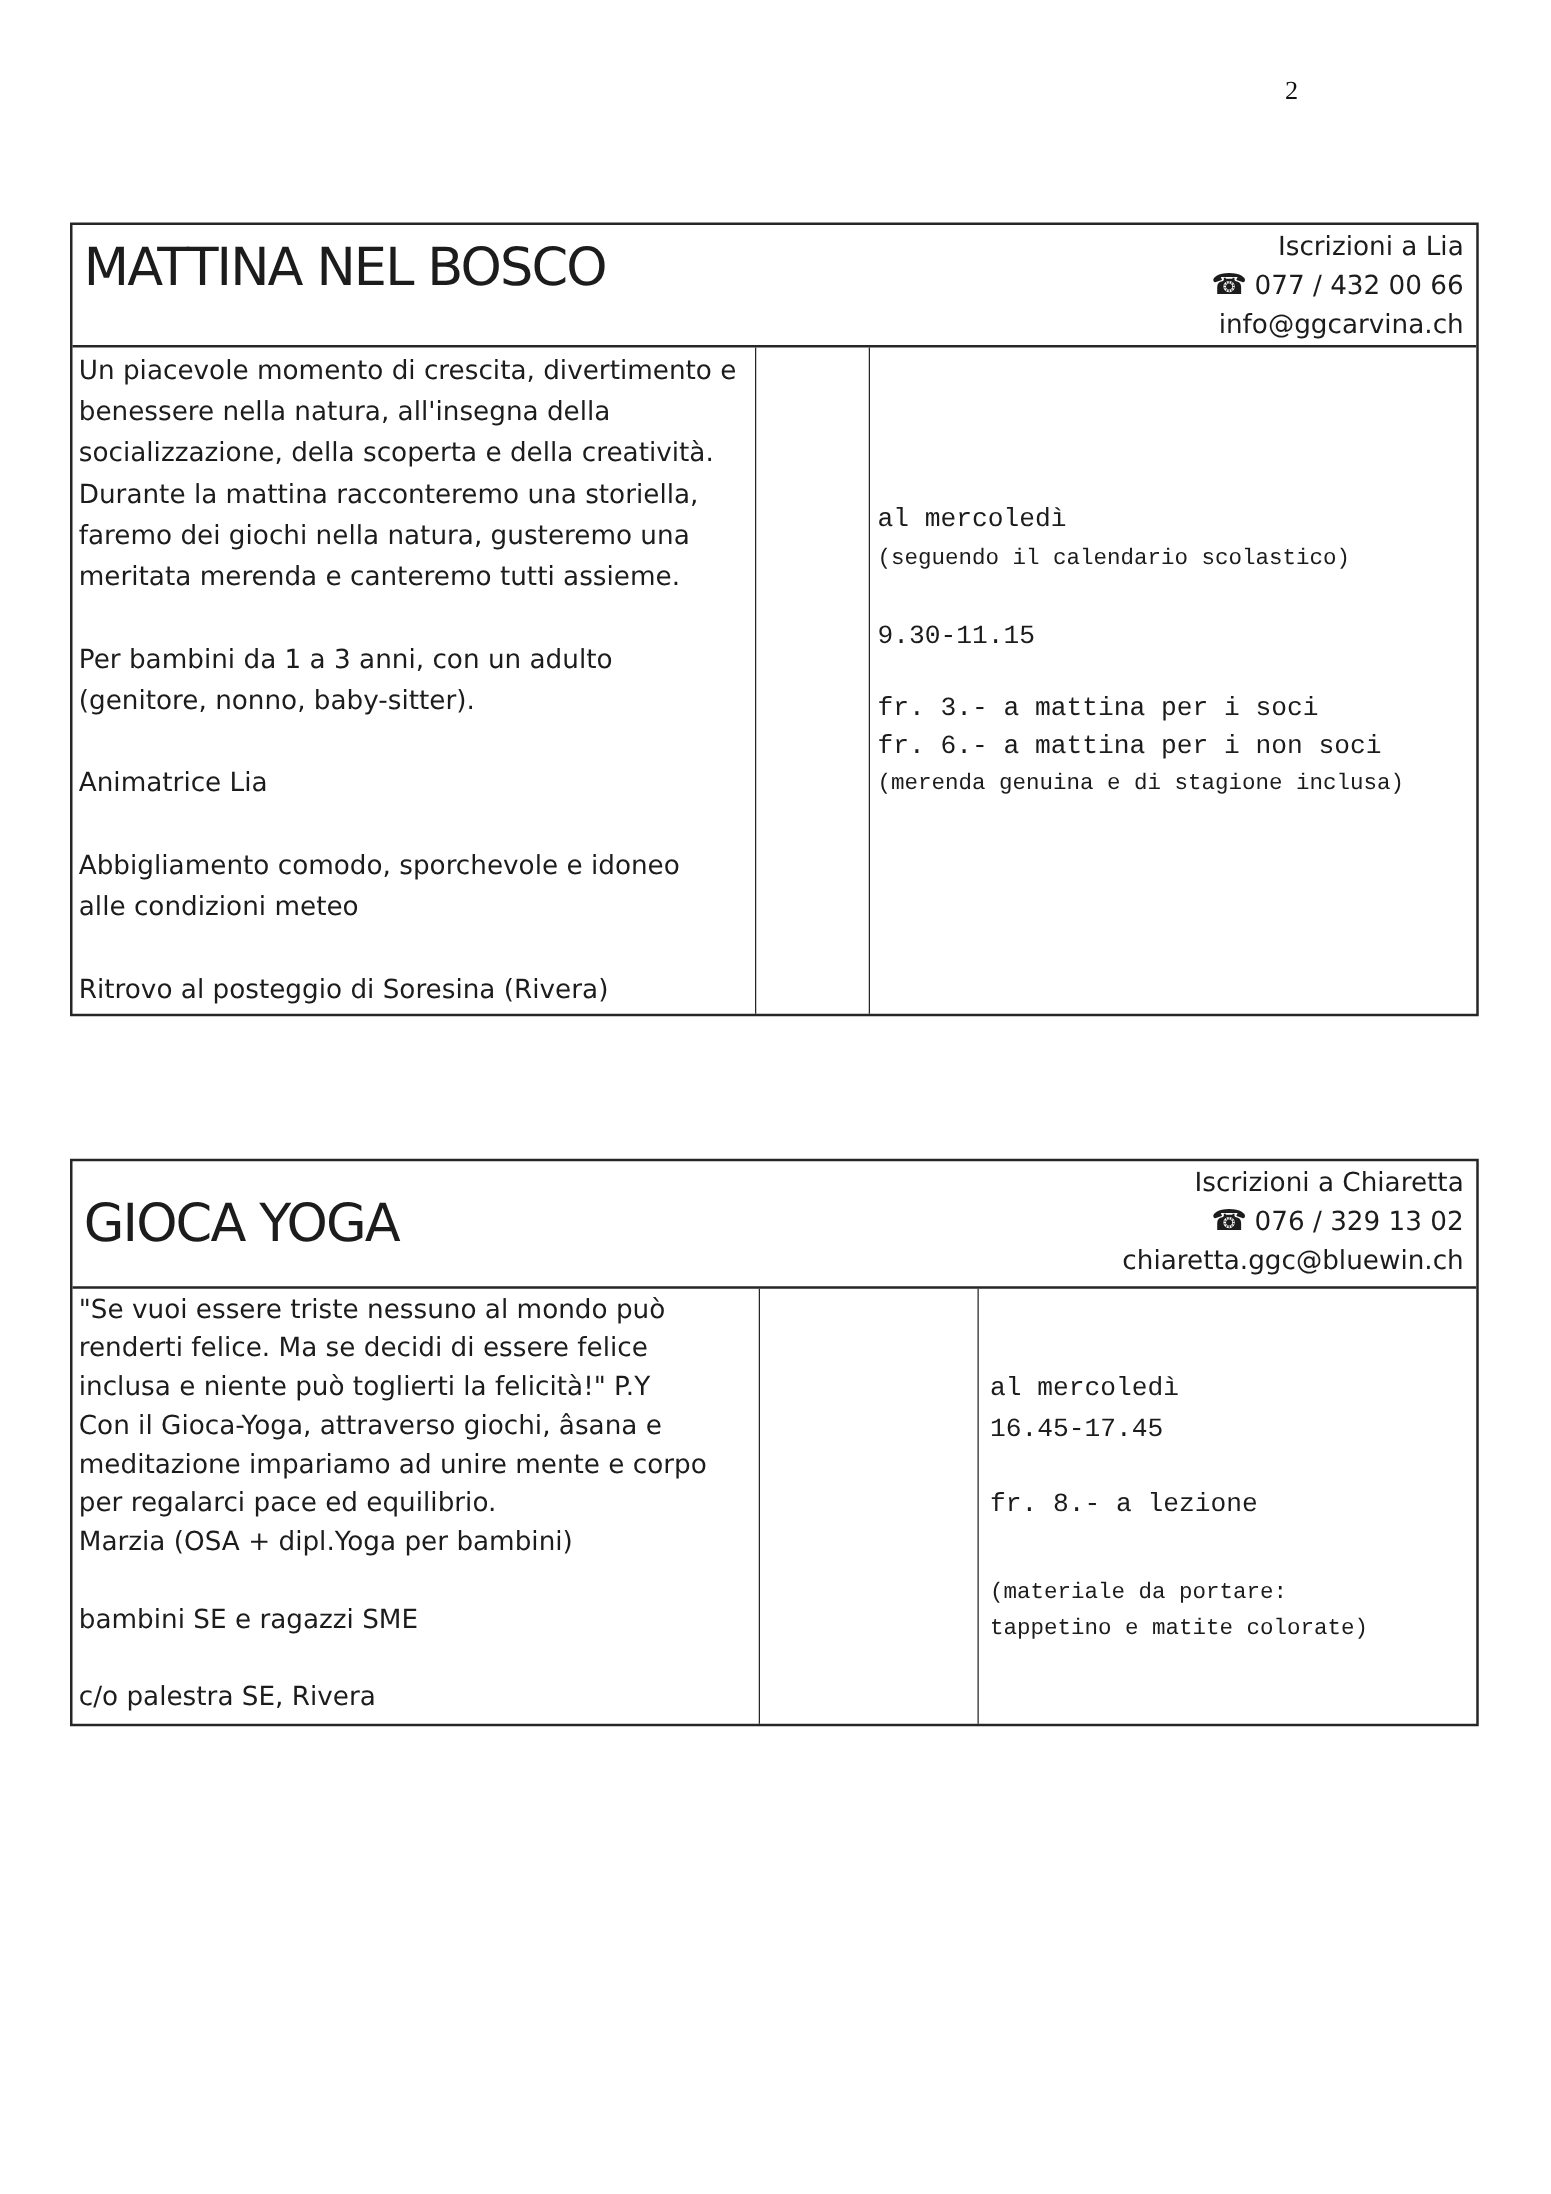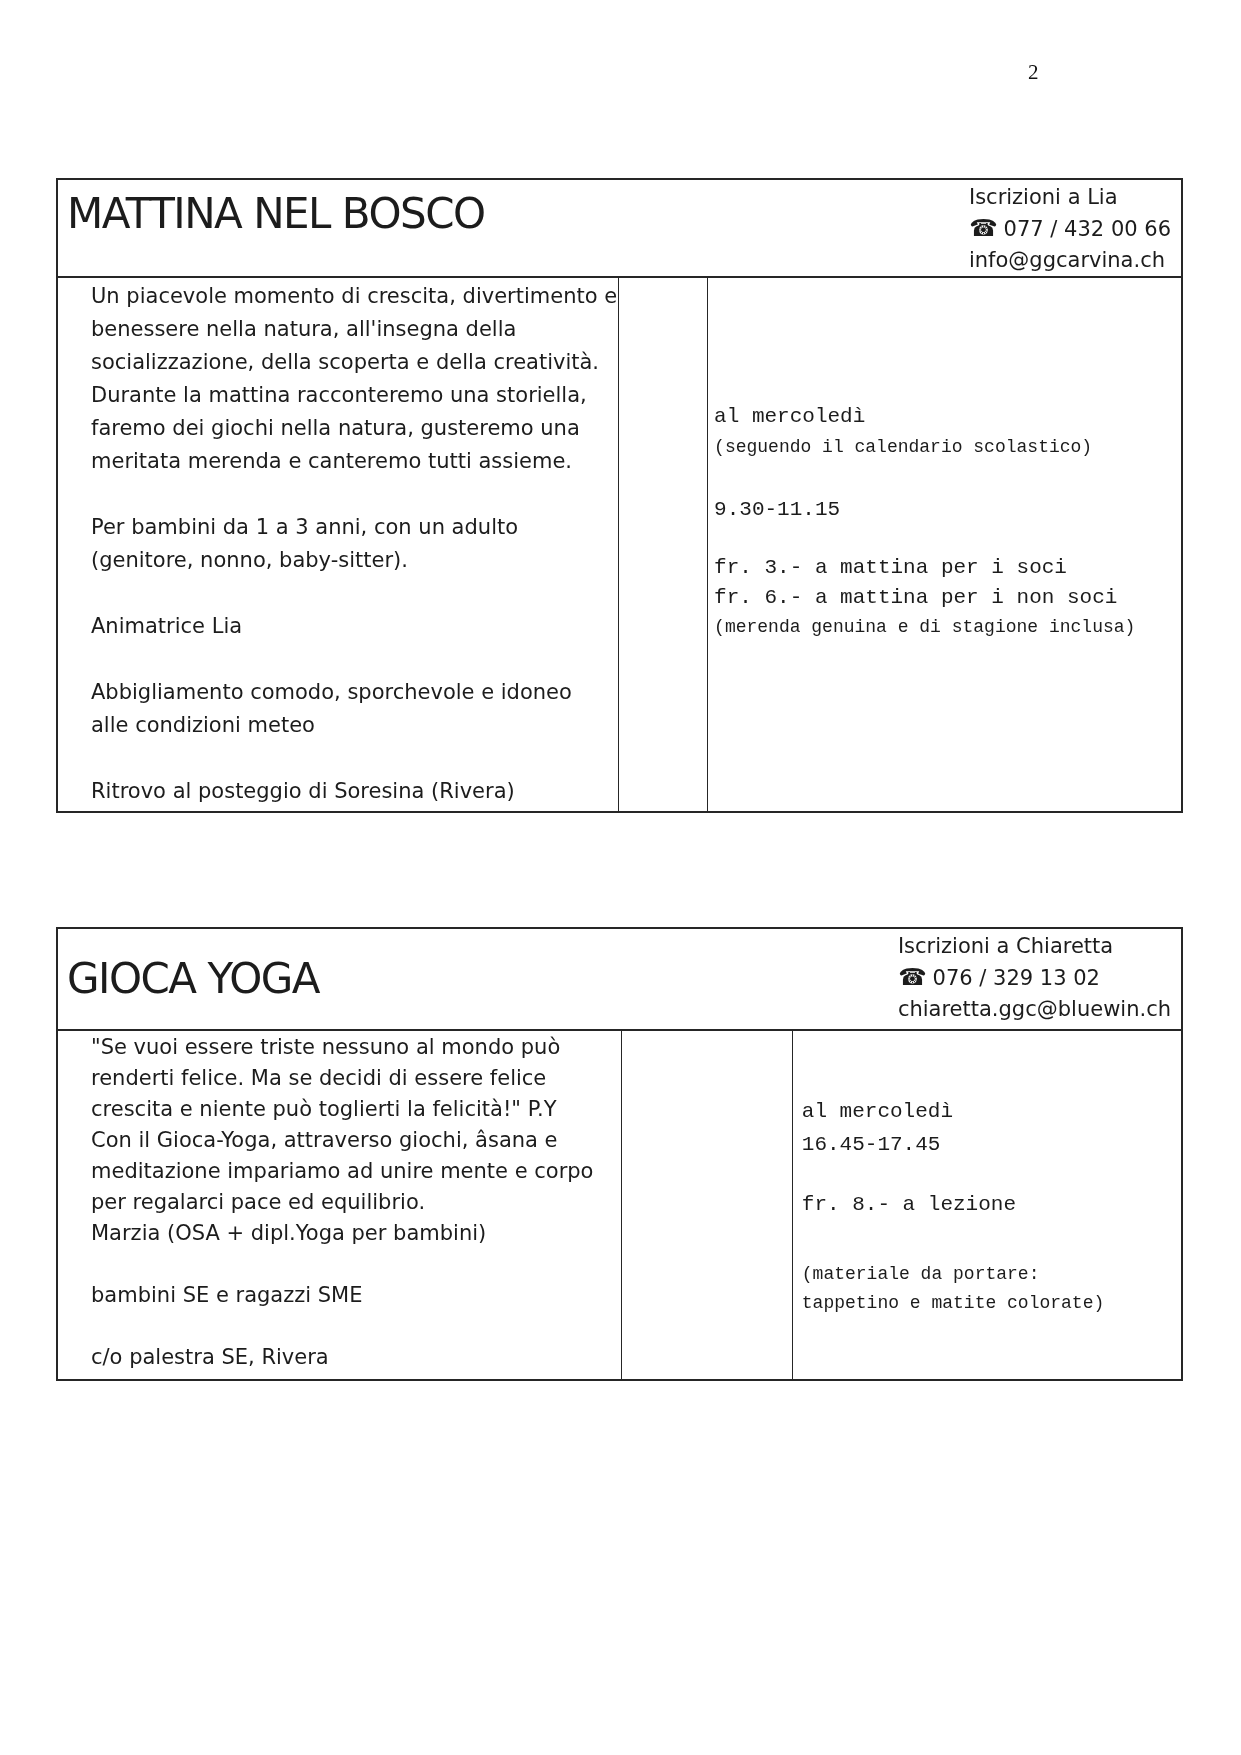--- a/index.html
+++ b/index.html
@@ -49,28 +49,28 @@
     line-height: 1;
     white-space: nowrap;
   }
   .t1 .t-title { bottom: 41px; }
   .t2 .t-title { bottom: 29px; }
 
   .t-contact {
     position: absolute;
     right: 10px;
     top: 2px;
-    text-align: left;
+    text-align: right;
     font-size: 21px;
     line-height: 31px;
     white-space: nowrap;
   }
   .phone-glyph { font-size: 23px; margin-right: 6px; }
 
-  .t-body { display: flex; align-items: stretch; padding-left: 28px; }
+  .t-body { display: flex; align-items: stretch; }
   .t1 .t-body { height: 533px; }
   .t2 .t-body { height: 348px; }
 
   .cell { box-sizing: border-box; overflow: hidden; }
   .cell.left  { padding: 2px 4px 0 5px; }
   .cell.mid   { border-left: 1px solid #262626; border-right: 1px solid #262626; }
 
   .t1 .cell.left  { width: 546px; }
   .t1 .cell.mid   { width: 92px; }
   .t1 .cell.right { width: 485px; padding: 122px 4px 0 6px; }
@@ -156,21 +156,21 @@
       <div class="t-contact">
         <div>Iscrizioni a Chiaretta</div>
         <div><span class="phone-glyph">☎</span><span>076 / 329 13 02</span></div>
         <div>chiaretta.ggc@bluewin.ch</div>
       </div>
     </header>
     <div class="t-body">
       <div class="cell left">
           <div class="tline">"Se vuoi essere triste nessuno al mondo può</div>
           <div class="tline">renderti felice. Ma se decidi di essere felice</div>
-          <div class="tline">crescita e niente può toglierti la felicità!" P.Y</div>
+          <div class="tline">inclusa e niente può toglierti la felicità!" P.Y</div>
           <div class="tline">Con il Gioca-Yoga, attraverso giochi, âsana e</div>
           <div class="tline">meditazione impariamo ad unire mente e corpo</div>
           <div class="tline">per regalarci pace ed equilibrio.</div>
           <div class="tline">Marzia (OSA + dipl.Yoga per bambini)</div>
           <div class="tline">&nbsp;</div>
           <div class="tline">bambini SE e ragazzi SME</div>
           <div class="tline">&nbsp;</div>
           <div class="tline">c/o palestra SE, Rivera</div>
         </div>
       <div class="cell mid"></div>

